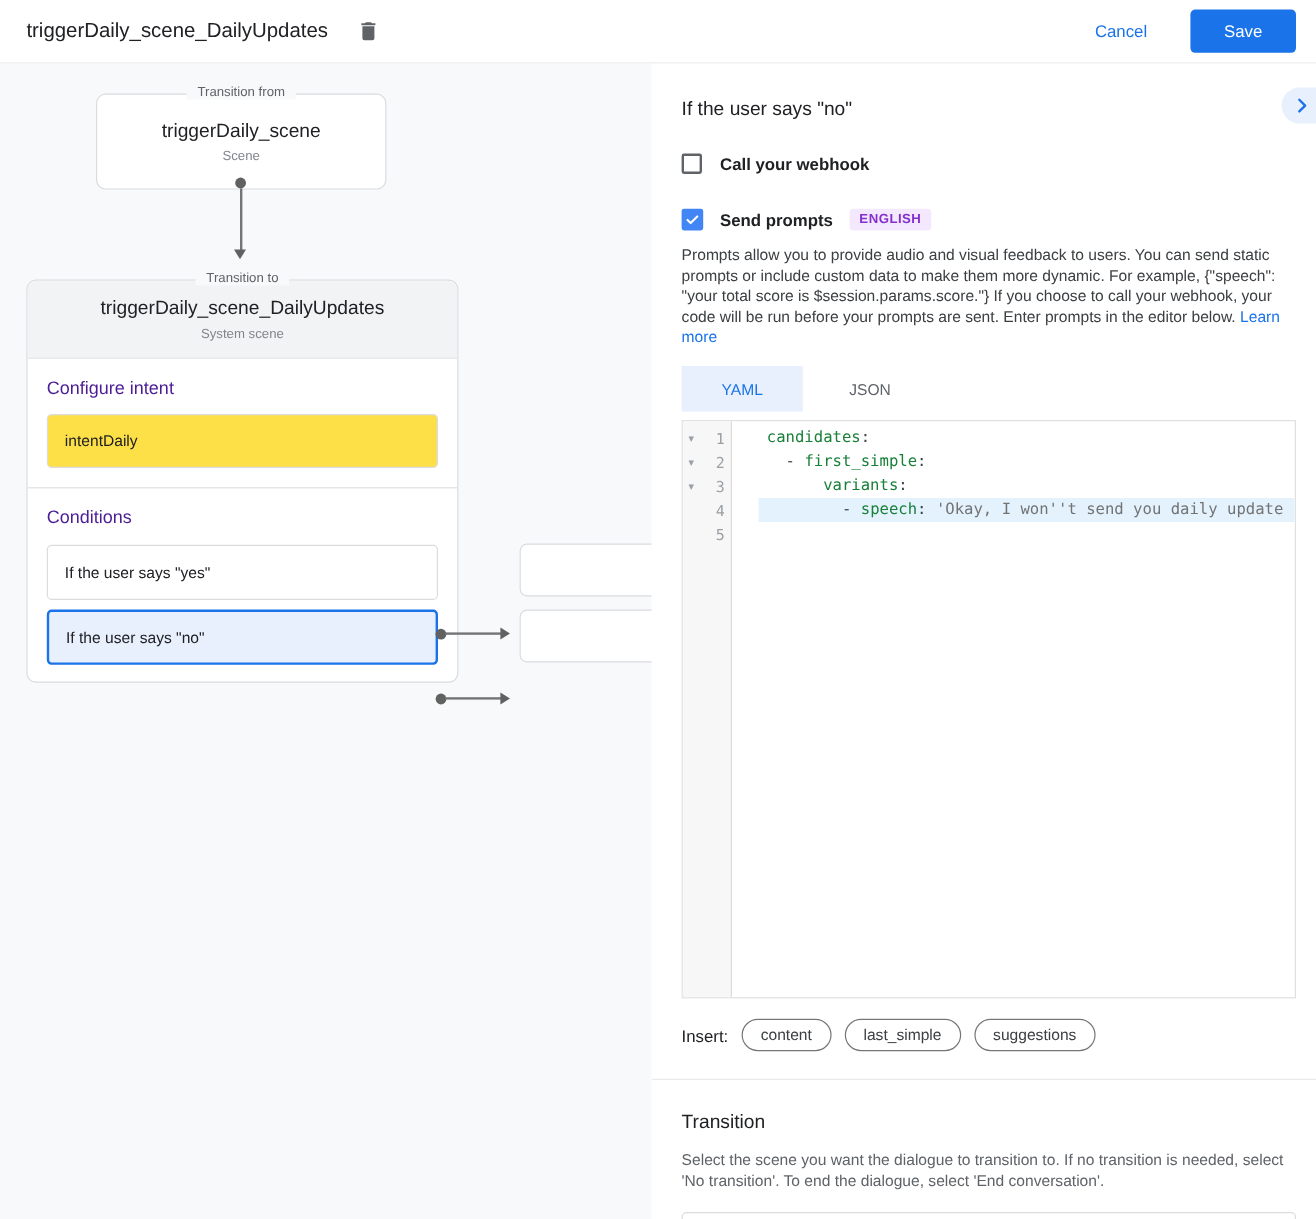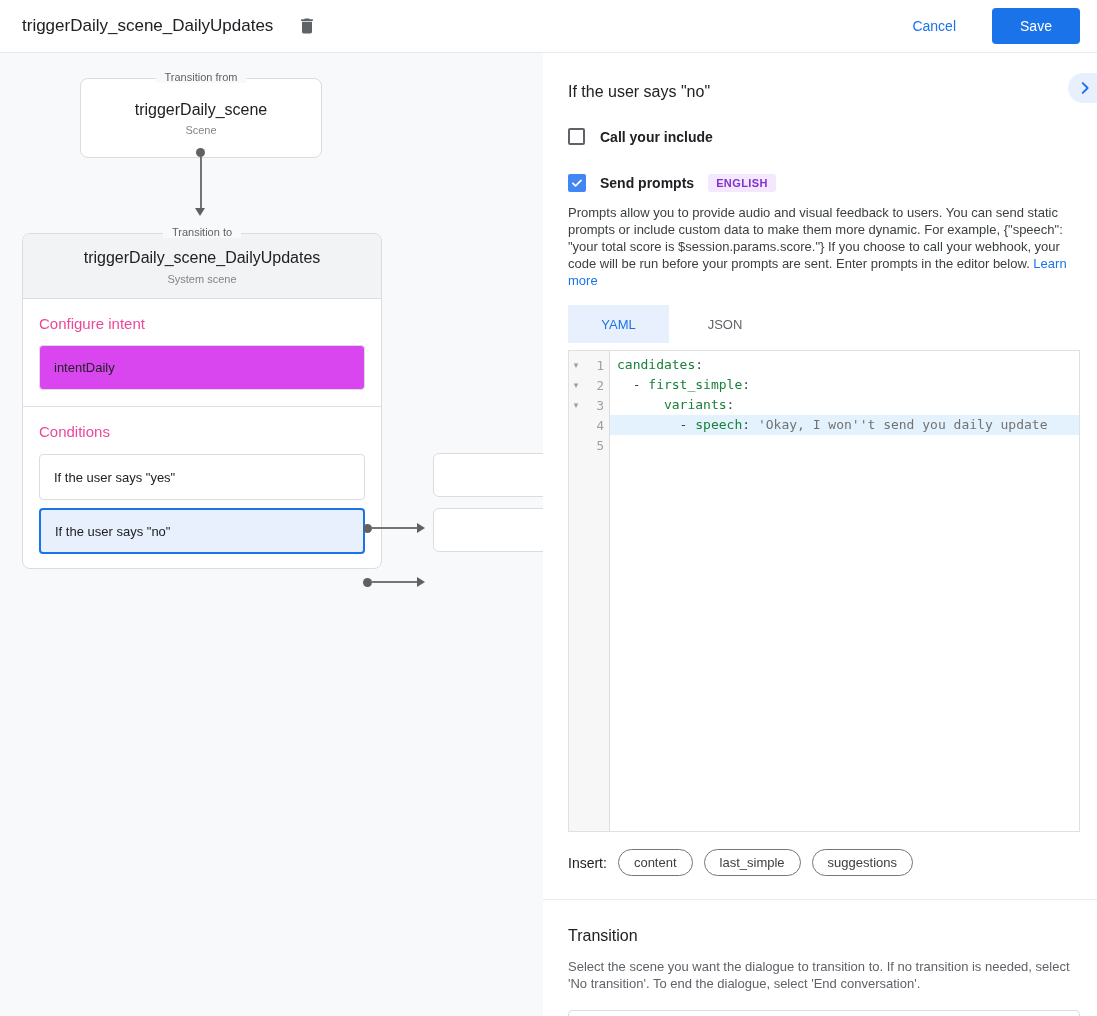--- a/index.html
+++ b/index.html
@@ -43,23 +43,23 @@
   .arrow-right { position:absolute; width:0; height:0;
                  border-top:5px solid transparent; border-bottom:5px solid transparent;
                  border-left:8px solid #616161; }
 
   .to-card { left:22px; top:180px; width:360px; }
   .to-card-header { background:#f1f3f4; border-bottom:1px solid #dadce0; border-radius:8px 8px 0 0;
                     padding:15px 16px 13px; text-align:center; }
   .to-card-title { font-size:16px; color:#202124; }
   .to-card-sub { font-size:11px; color:#80868b; margin-top:6px; }
   .card-section { padding:16px; }
-  .section-label { font-size:15px; color:#ec4899; }
+  .section-label { font-size:15px; color:#4c1d95; }
   .intent-field { margin-top:13px; height:45px; border:1px solid #dadce0; border-radius:4px;
-                  background:#d946ef; display:flex; align-items:center; padding:0 14px;
+                  background:#fde047; display:flex; align-items:center; padding:0 14px;
                   font-size:13px; color:#202124; cursor:pointer; }
   .card-divider { height:1px; background:#e0e0e0; }
   .cond-item { margin-top:14px; height:46px; border:1px solid #dadce0; border-radius:4px;
                background:#fff; display:flex; align-items:center; padding:0 14px;
                font-size:13px; color:#202124; cursor:pointer; }
   .cond-item + .cond-item { margin-top:8px; }
   .cond-item.selected { border:2px solid #1a73e8; background:#e8f0fe; }
   .target-box { position:absolute; width:160px; height:44px; background:#fff;
                 border:1px solid #dadce0; border-radius:6px; cursor:pointer; }
 
@@ -89,21 +89,21 @@
   .tab.inactive { width:112px; color:#5f6368; }
 
   
   .editor { margin-top:7px; height:482px; border:1px solid #e0e0e0; background:#fff;
             display:flex; overflow:hidden; }
   .gutter { width:41px; flex:none; background:#f7f7f7; border-right:1px solid #ddd; padding-top:4px; }
   .gutter-row { height:20px; display:flex; align-items:center; }
   .fold { width:14px; text-align:center; font-size:9px; color:#9aa0a6; cursor:pointer; line-height:20px; }
   .lnum { flex:1; text-align:right; padding-right:5px;
           font-family:"DejaVu Sans Mono",monospace; font-size:12.5px; color:#9aa0a6; }
-  .code-area { flex:1; padding-top:4px; overflow:hidden; cursor:text; }
+  .code-area { flex:1; padding-top:4px; overflow:hidden; cursor:text;margin-left:22px; }
   .code-line { height:20px; line-height:20px; padding-left:7px; white-space:pre; overflow:hidden;
                font-family:"DejaVu Sans Mono",monospace; font-size:13px; }
   .code-line.hl { background:#e3f2fd; }
   .tok-punc { color:#37474f; }
   .tok-key { color:#188038; }
   .tok-str { color:#737373; }
 
   .insert-row { margin-top:17px; display:flex; align-items:center; }
   .insert-label { font-size:14px; color:#202124; }
   .chip { margin-left:11px; border:1px solid #747775; border-radius:14px; background:#fff;
@@ -187,21 +187,21 @@
           </svg>
       </span>
     </button>
 
     <div class="panel-title-row">
       <div class="panel-title">If the user says "no"</div>
     </div>
 
     <div class="check-row">
       <span class="checkbox"></span>
-      <span class="check-label">Call your include</span>
+      <span class="check-label">Call your webhook</span>
     </div>
 
     <div class="check-row" style="margin-top:29px;">
       <span class="checkbox checked" style="width:18px;height:18px;">
         <span style="display:flex;">
           <svg width="14" height="14" viewBox="0 0 24 24">
               <path d="M5 12.5l4.5 4.5L19 7.5" fill="none" stroke="#fff" stroke-width="3" stroke-linecap="round" stroke-linejoin="round"></path>
             </svg>
         </span>
       </span>

